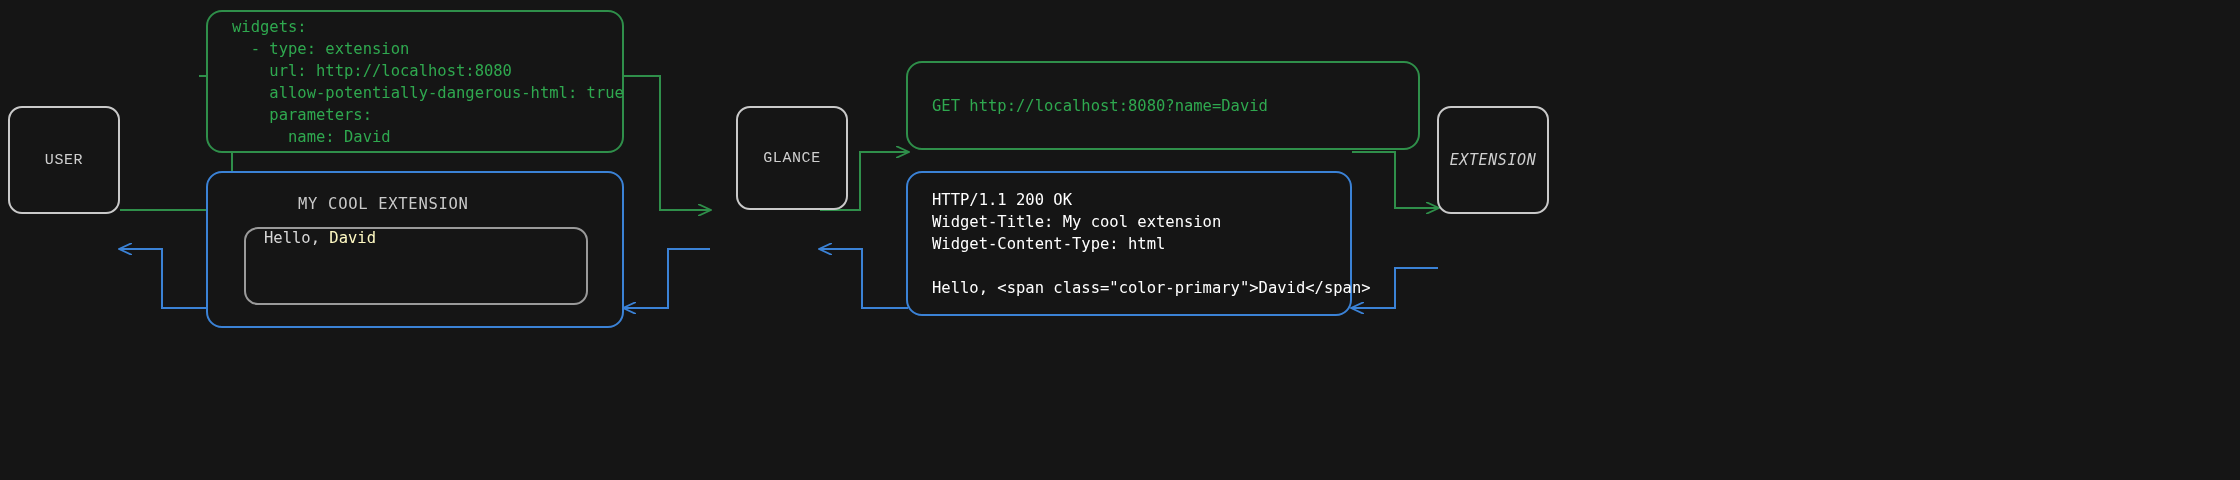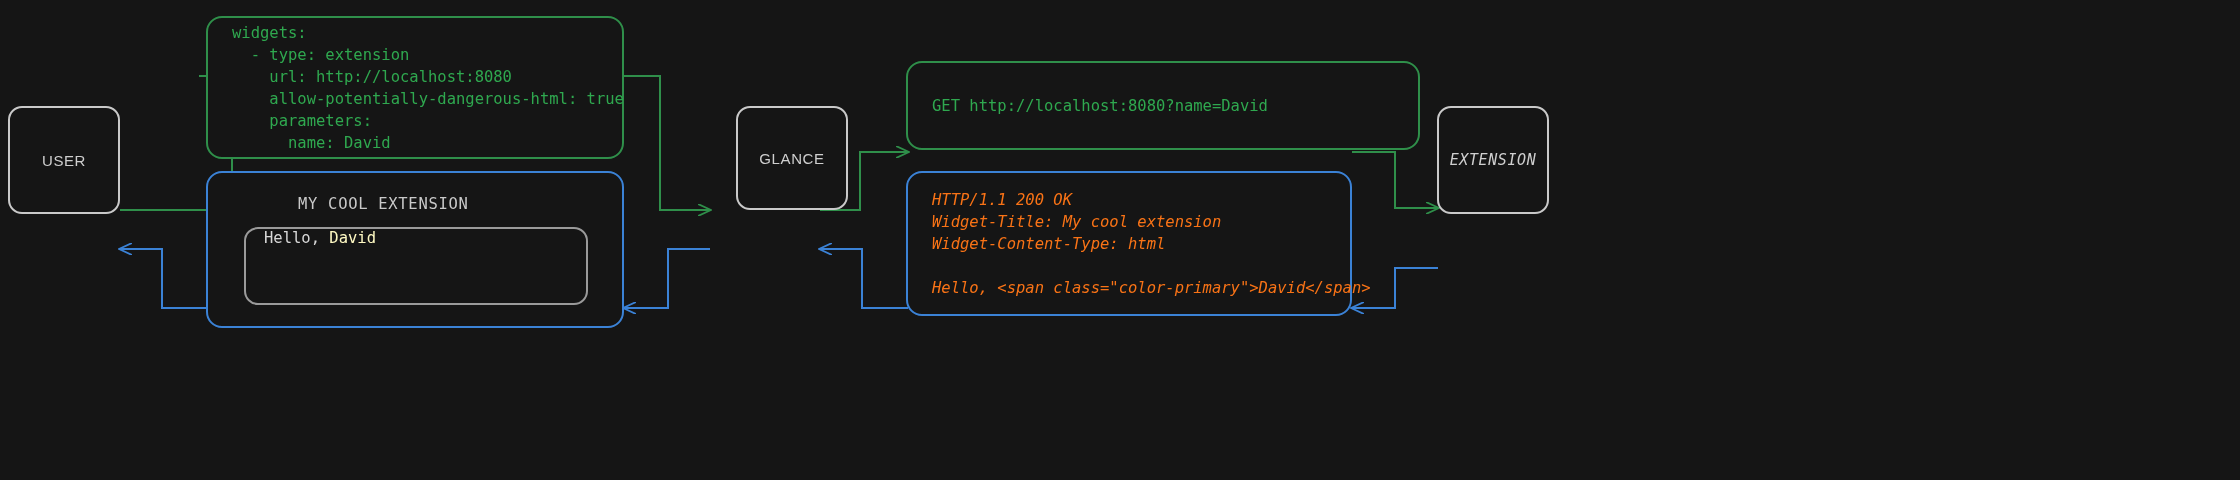--- a/index.html
+++ b/index.html
@@ -33,21 +33,21 @@
     justify-content: center;
     box-sizing: border-box;
   }
   .node-label {
     color: #cfcfcf;
     font-size: 15px;
     letter-spacing: 0.6px;
     white-space: nowrap;
   }
   .node-label.sans {
-    font-family: Liberation Sans, sans-serif;
+    font-family: Liberation Mono, monospace;
     text-align: center;
   }
   .node-label.mono {
     font-family: "DejaVu Sans Mono", monospace;
     font-style: italic;
   }
   .msgbox {
     position: absolute;
     border: 2px solid;
     border-radius: 16px;
@@ -60,21 +60,21 @@
   .msgbox.green { border-color: #2f8f4a; }
   .msgbox.blue  { border-color: #3b82d6; }
   .code {
     font-family: "DejaVu Sans Mono", monospace;
     font-size: 15.5px;
     line-height: 22px;
     white-space: pre;
     padding: 0 24px;
   }
   .code.green { color: #2fa84f; }
-  .code.blue  { color: #f97316; font-style: italic; }
+  .code.blue  { color: #ffffff; }
 
   .widget-card {
     position: absolute;
     border: 2px solid #3b82d6;
     border-radius: 16px;
     background: #151515;
     box-sizing: border-box;
     padding: 22px 24px;
   }
   .widget-title {
@@ -163,21 +163,21 @@
   </div>
 
   <div class="node" style="left:736px; top:106px; width:112px; height:104px;">
     <span class="node-label sans">GLANCE</span>
   </div>
 
   <div class="node" style="left:1437px; top:106px; width:112px; height:108px;">
     <span class="node-label mono">EXTENSION</span>
   </div>
 
-  <div class="msgbox green" style="left:206px; top:16px; width:418px; height:143px;">
+  <div class="msgbox green" style="left:206px; top:10px; width:418px; height:143px;">
     <div class="code green">widgets:
   - type: extension
     url: http://localhost:8080
     allow-potentially-dangerous-html: true
     parameters:
       name: David</div>
   </div>
 
   <div class="msgbox green" style="left:906px; top:61px; width:514px; height:89px;">
     <div class="code green">GET http://localhost:8080?name=David</div>

